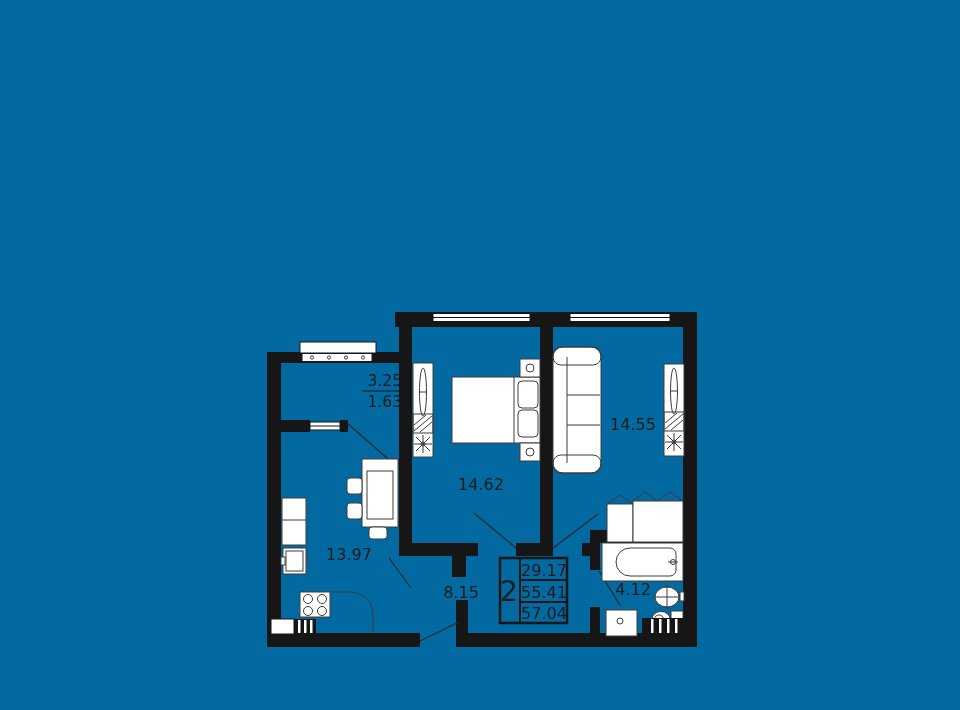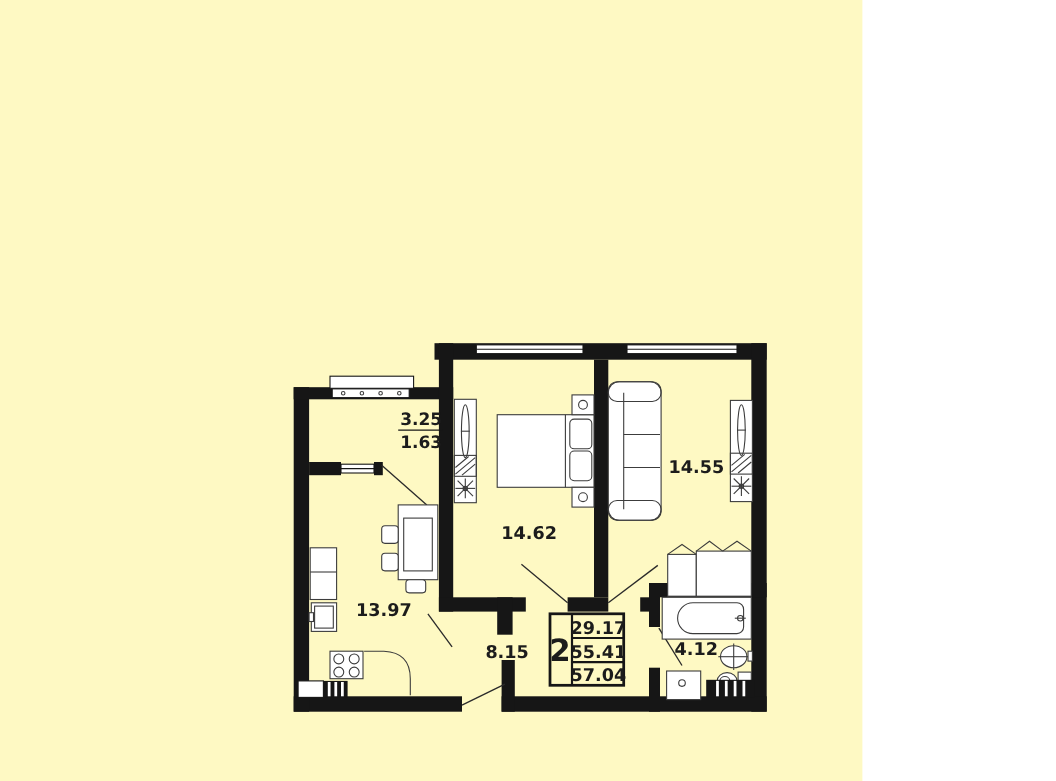--- a/index.html
+++ b/index.html
@@ -1,16 +1,16 @@
 <!DOCTYPE html>
 <html><head>
 <meta charset="utf-8">
 <style>
   html,body{margin:0;padding:0;background:#ffffff;}
-  .stage{position:relative;width:784px;height:710px;background:#fef9c3;overflow:hidden;font-weight:bold;}
+  .stage{position:relative;width:960px;height:710px;background:#0369a1;overflow:hidden;}
   svg{display:block;}
   .wall{fill:#161616;stroke:none;}
   .winbox{fill:#ffffff;stroke:#161616;stroke-width:1;}
   .winline{stroke:#161616;stroke-width:1;fill:none;}
   .furn{fill:#ffffff;stroke:#3c3c3c;stroke-width:1;}
   .furnln{fill:none;stroke:#3c3c3c;stroke-width:1;}
   .door{stroke:#2a2a2a;stroke-width:1.2;fill:none;}
   .slat{fill:#ffffff;}
   .lbl{font-family:"DejaVu Sans","Liberation Sans",sans-serif;font-size:16px;fill:#1c1c1c;}
   .lbl-small{font-family:"DejaVu Sans","Liberation Sans",sans-serif;font-size:15.5px;fill:#1c1c1c;}

